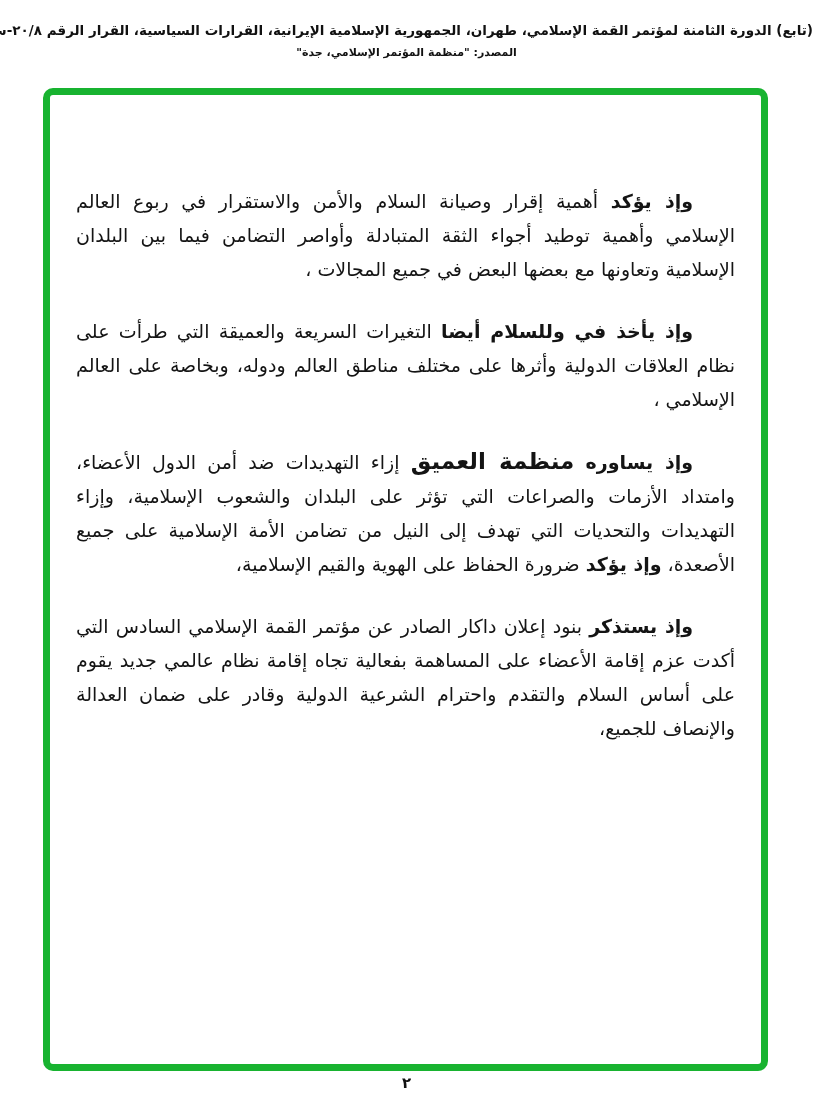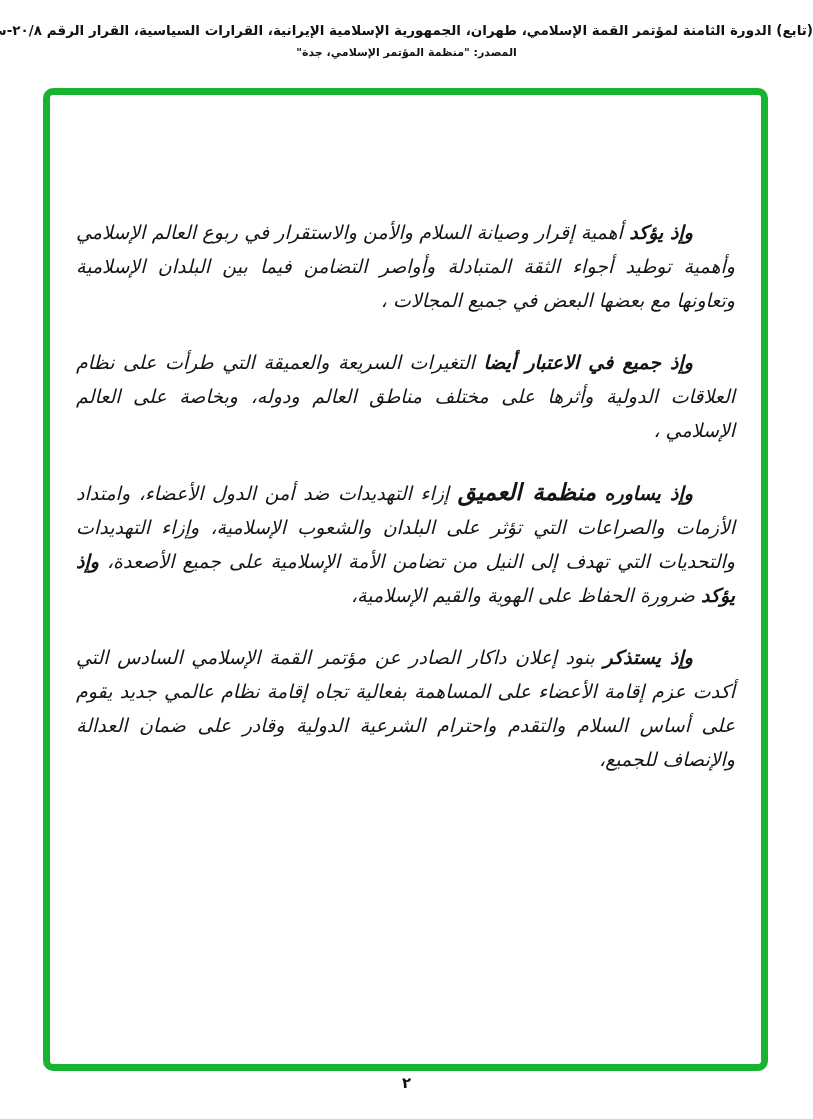--- a/index.html
+++ b/index.html
@@ -41,22 +41,21 @@
     top: 88px;
     width: 725px;
     height: 983px;
     box-sizing: border-box;
     border: 7px solid #18b330;
     border-radius: 10px;
     background: #ffffff;
   }
   .text-col {
     direction: rtl;
-    padding: 120px 26px 0 26px;
-    font-style: italic;
+    padding: 89px 26px 0 26px;
   }
   .para {
     margin: 0 0 28px 0;
     font-size: 19px;
     line-height: 34px;
     text-align: justify;
     text-indent: 42px;
     color: #141414;
   }
   .lead {
@@ -84,21 +83,21 @@
   <div class="h-line2">المصدر:  "منظمة المؤتمر الإسلامي، جدة"</div>
 </div>
 
 <div class="green-frame">
   <div class="text-col">
 
     <p class="para"><span class="lead">وإذ يؤكد</span><span> أهمية إقرار وصيانة السلام والأمن والاستقرار في ربوع العالم الإسلامي وأهمية توطيد أجواء الثقة المتبادلة وأواصر التضامن فيما بين البلدان الإسلامية وتعاونها مع بعضها البعض في جميع المجالات ،</span></p>
 
 
 
-    <p class="para"><span class="lead">وإذ جميع في الاعتبار أيضا</span><span> التغيرات السريعة والعميقة التي طرأت على نظام العلاقات الدولية وأثرها على مختلف مناطق العالم ودوله، وبخاصة على العالم الإسلامي ،</span></p>
+    <p class="para"><span class="lead">وإذ يأخذ في وللسلام أيضا</span><span> التغيرات السريعة والعميقة التي طرأت على نظام العلاقات الدولية وأثرها على مختلف مناطق العالم ودوله، وبخاصة على العالم الإسلامي ،</span></p>
 
 
     <p class="para"><span class="lead">وإذ يساوره</span>
       <span class="emphasis">منظمة العميق</span><span> إزاء التهديدات ضد أمن الدول الأعضاء، وامتداد الأزمات والصراعات التي تؤثر على البلدان والشعوب الإسلامية، وإزاء التهديدات والتحديات التي تهدف إلى النيل من تضامن الأمة الإسلامية على جميع الأصعدة، </span><span class="lead">وإذ يؤكد</span><span> ضرورة الحفاظ على الهوية والقيم الإسلامية،</span></p>
 
     <p class="para"><span class="lead">وإذ يستذكر</span><span> بنود إعلان داكار الصادر عن مؤتمر القمة الإسلامي السادس التي أكدت عزم إقامة الأعضاء على المساهمة بفعالية تجاه إقامة نظام عالمي جديد يقوم على أساس السلام والتقدم واحترام الشرعية الدولية وقادر على ضمان العدالة والإنصاف للجميع،</span></p>
 
   </div>
 </div>
 

